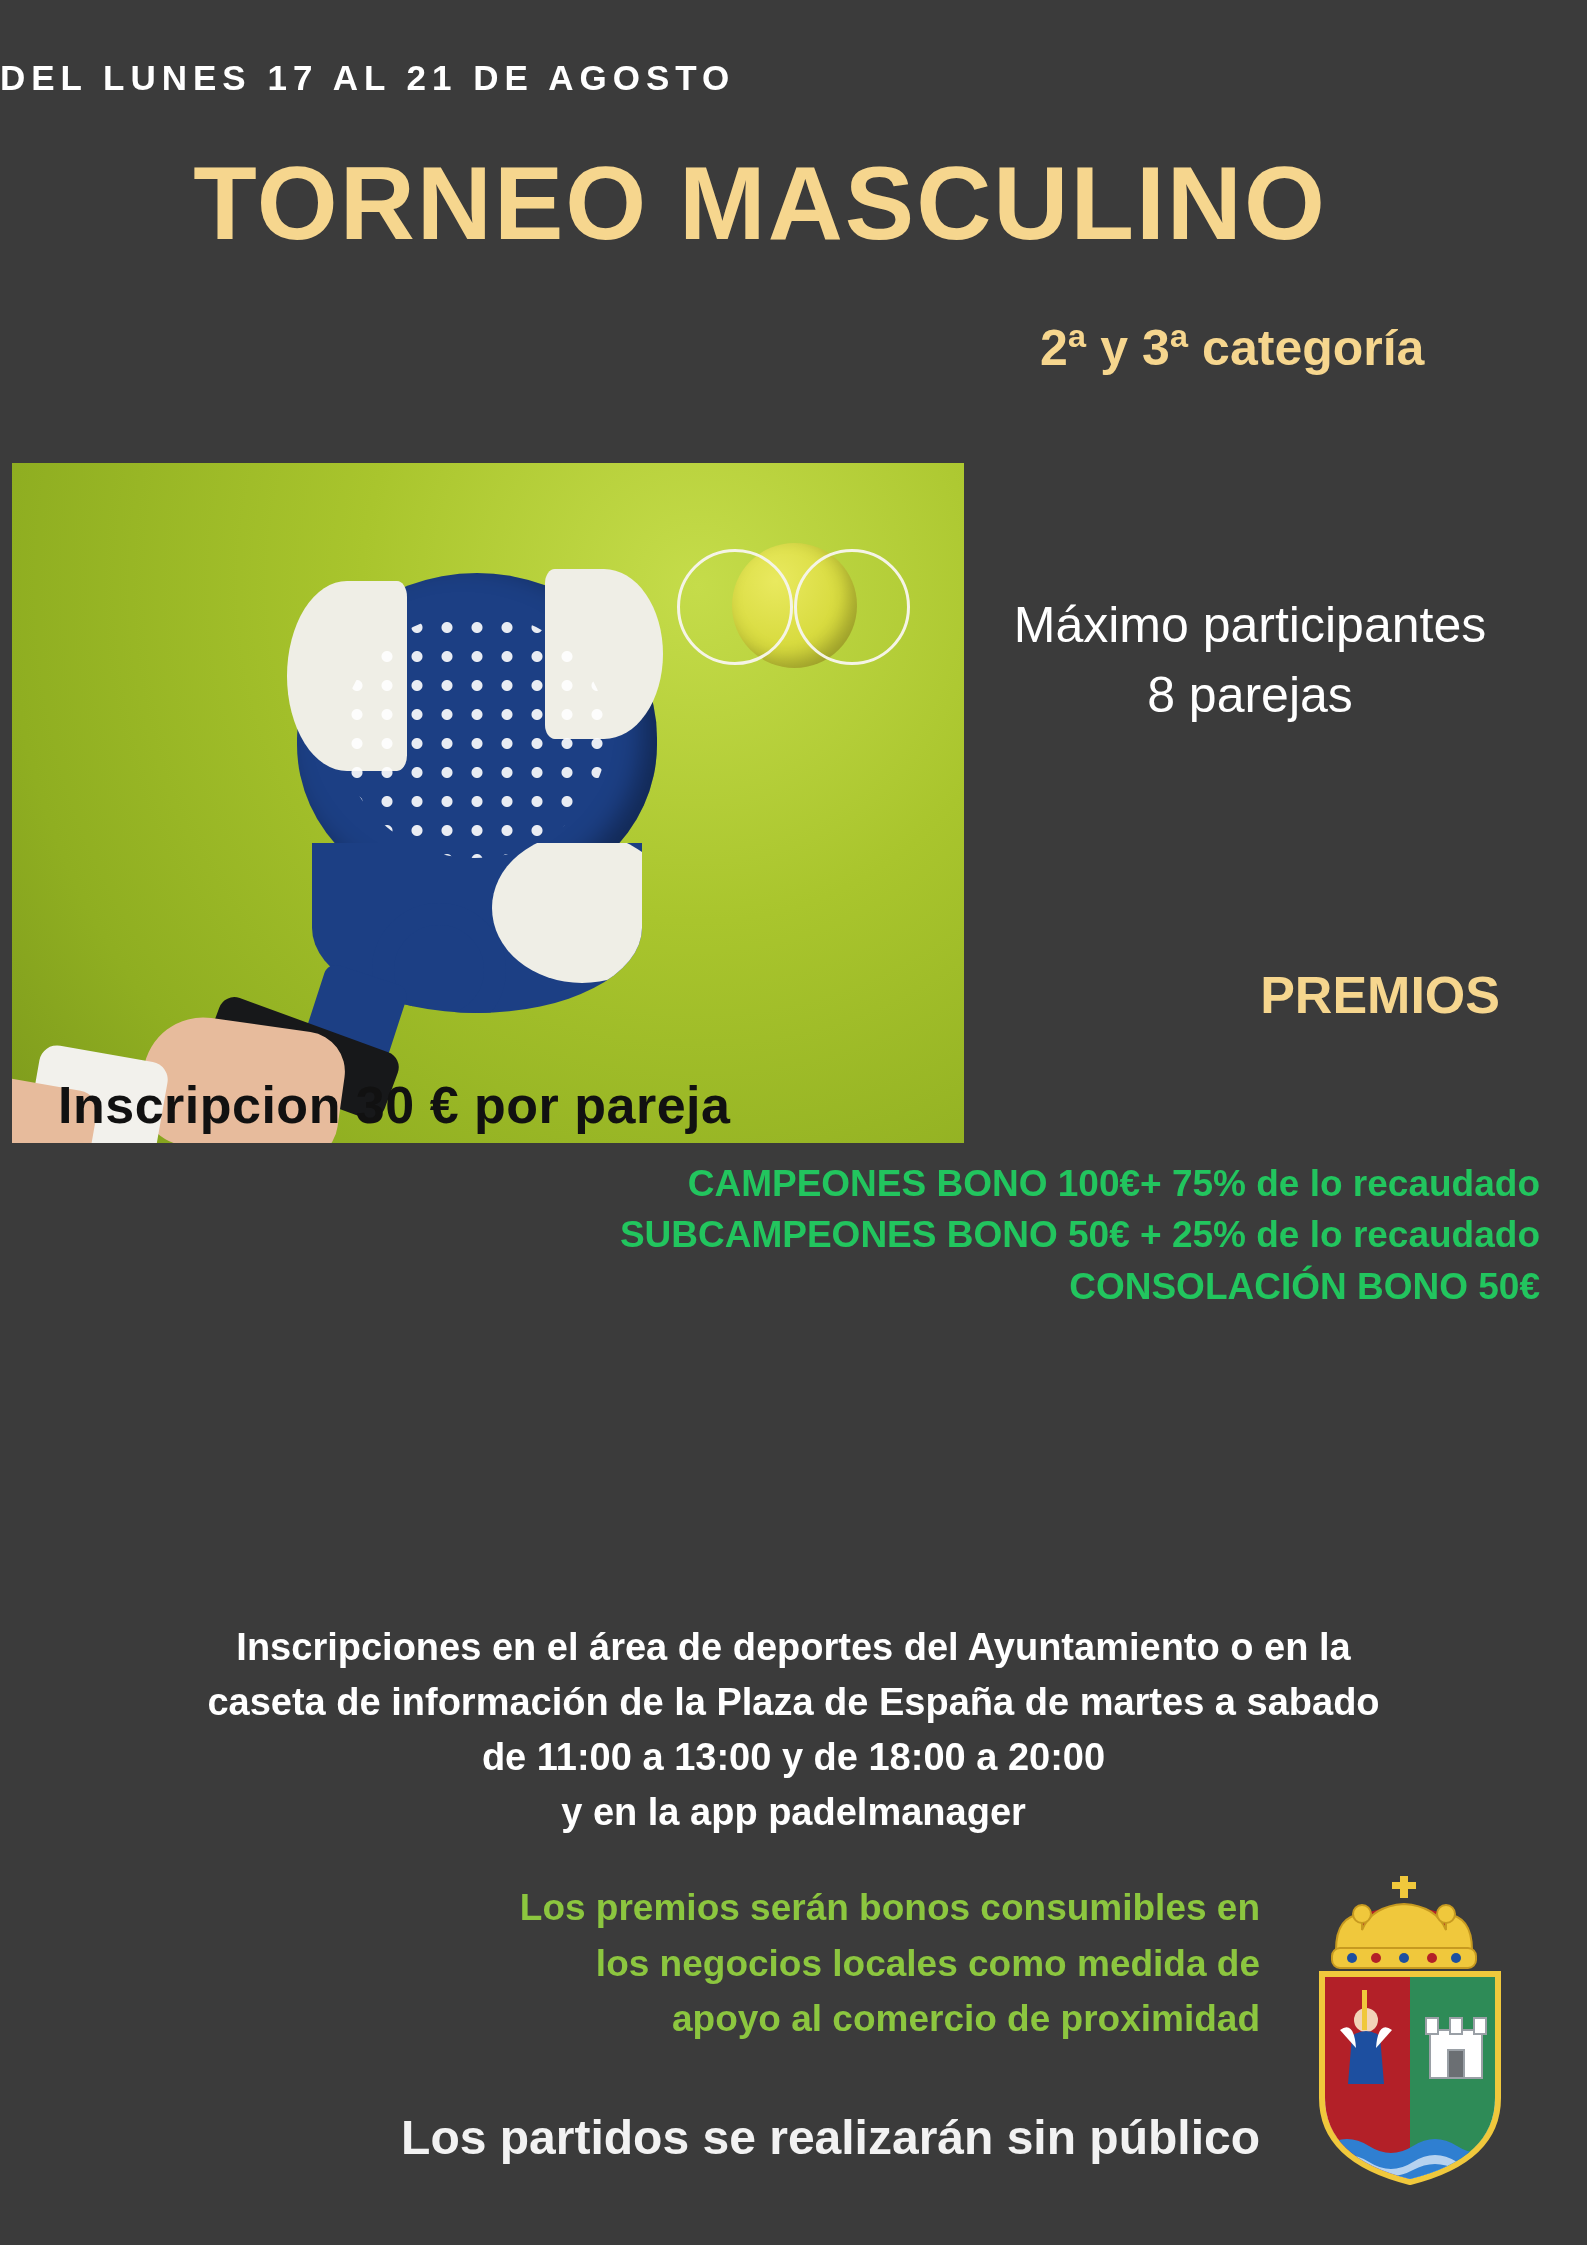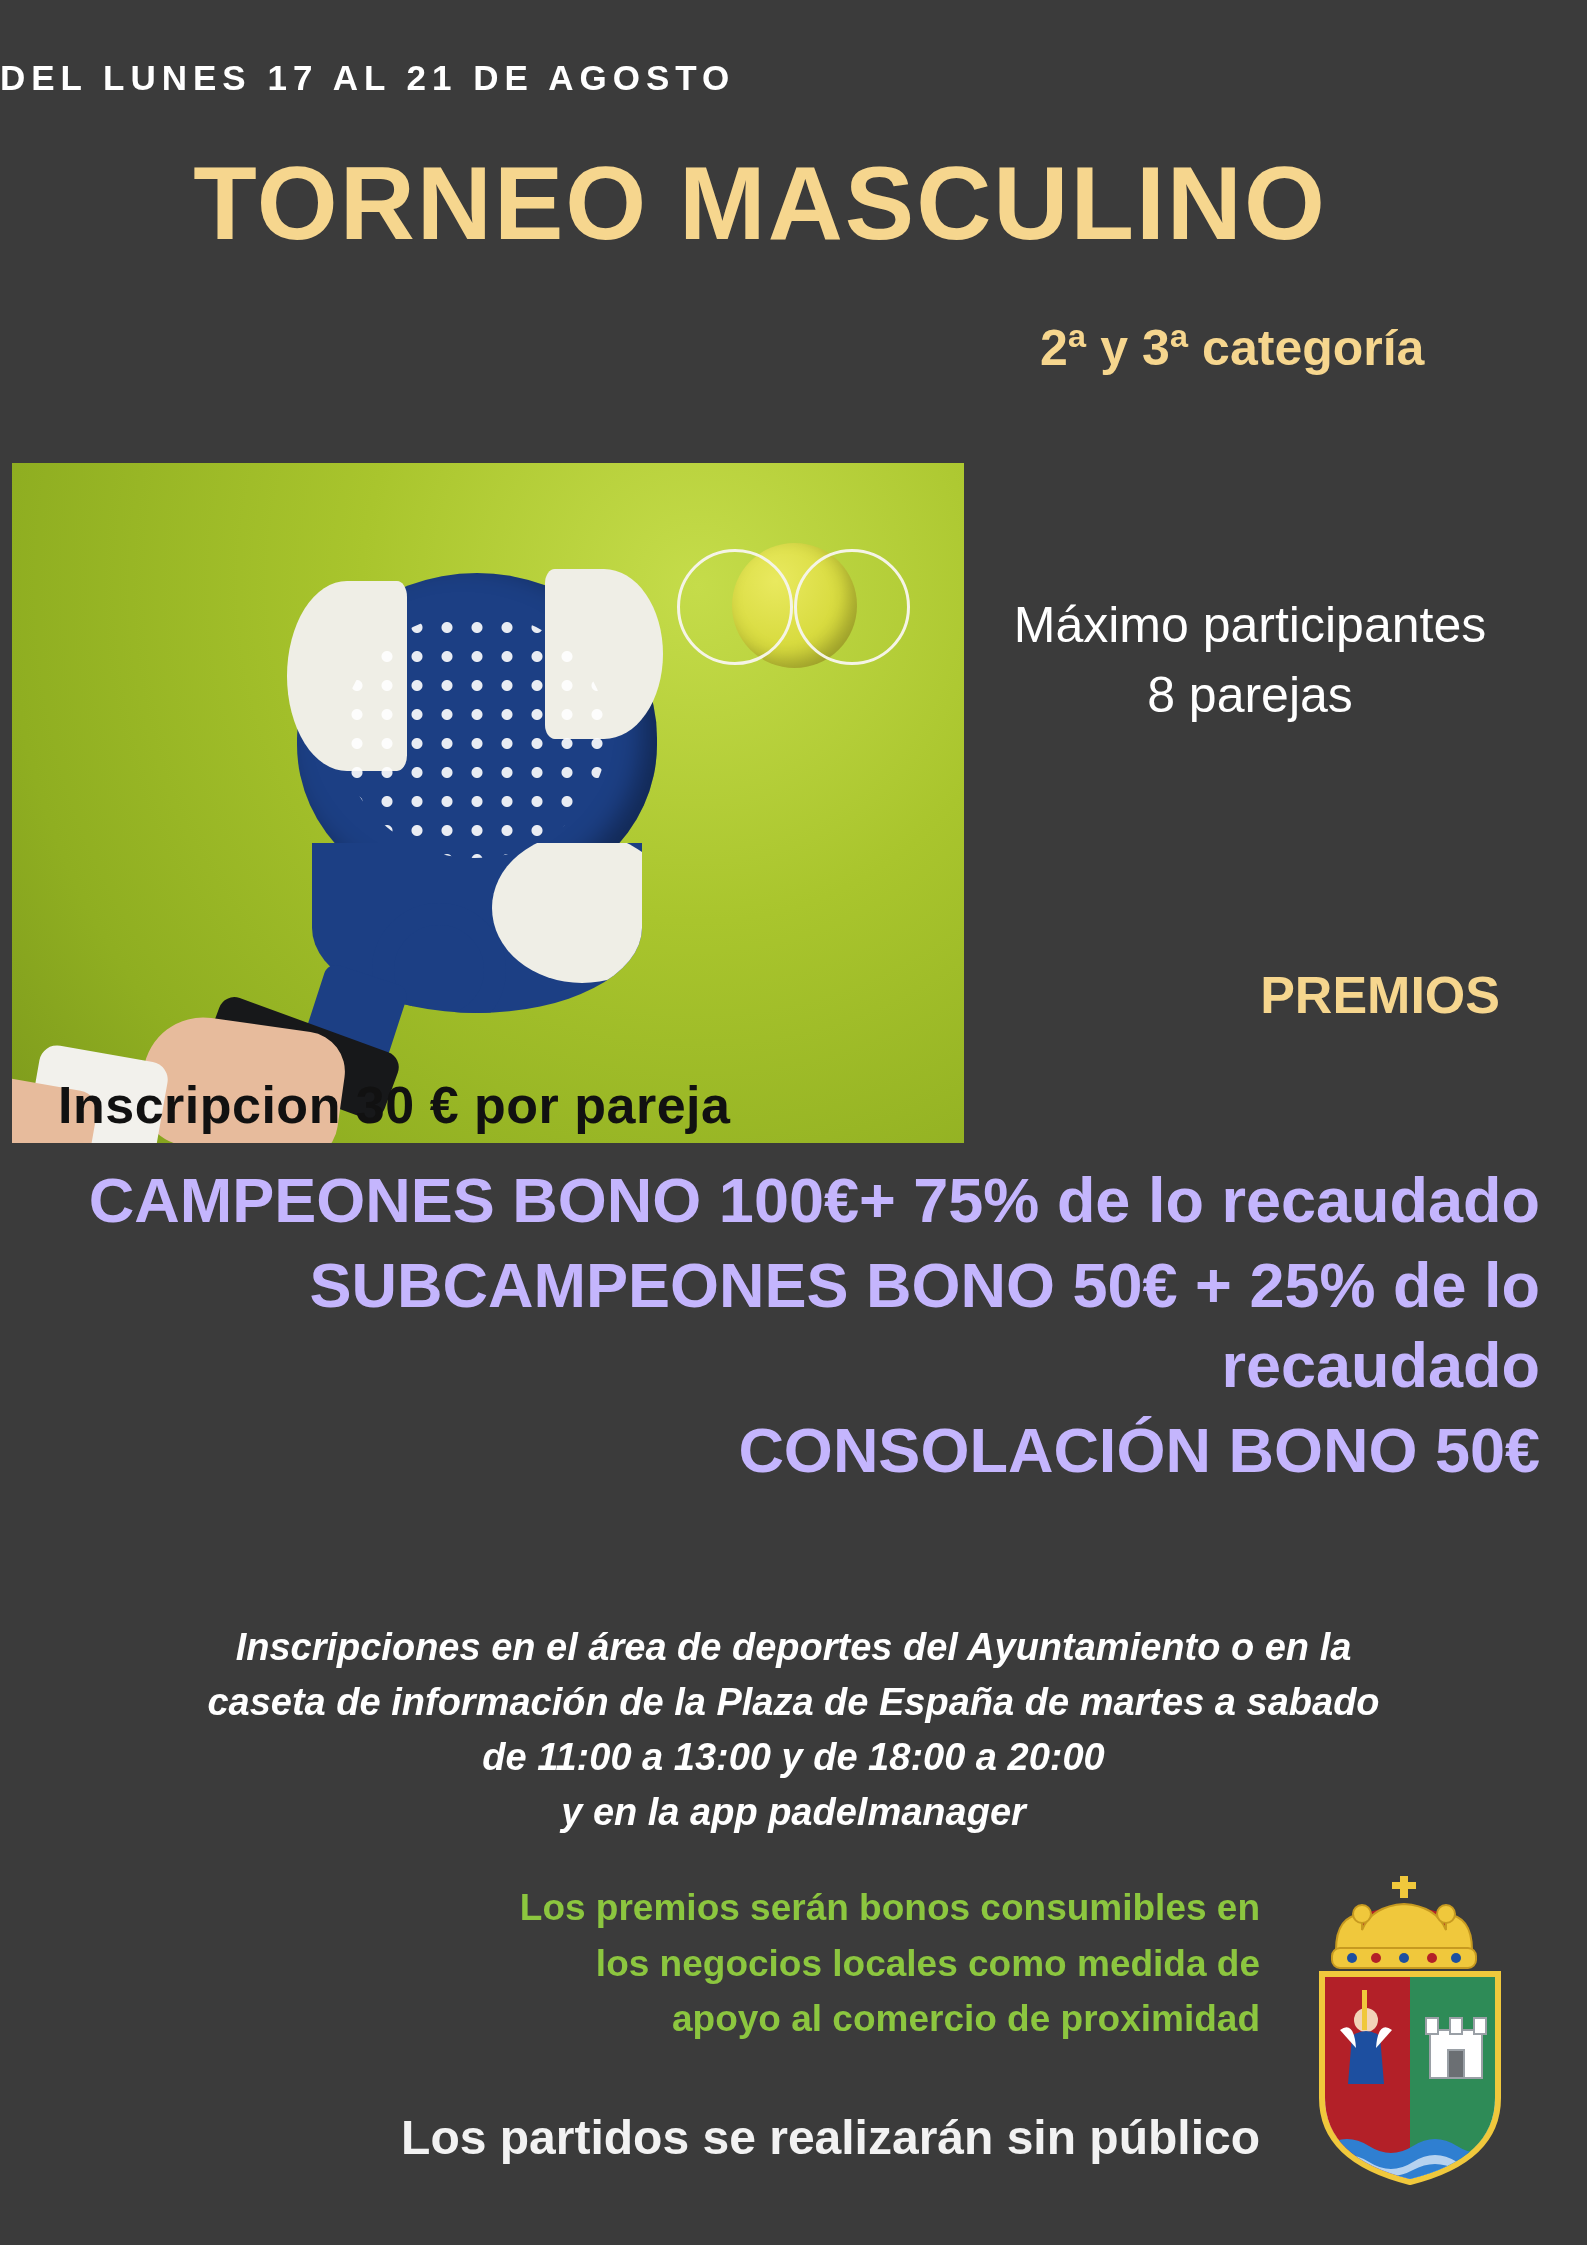--- a/index.html
+++ b/index.html
@@ -253,39 +253,38 @@
     color: #f6d68e;
   }
 
   
   .prizes {
     position: absolute;
     top: 1160px;
     left: 60px;
     width: 1480px;
     text-align: right;
-    color: #c4b5fd;
-    font-size: 63px;
+    color: #22c55e;
+    font-size: 37px;
     font-weight: bold;
     line-height: 1.28;
   }
   .prizes .row { margin-bottom: 4px; }
 
   
   .info {
     position: absolute;
     top: 1620px;
     left: 20px;
     width: 1547px;
     text-align: center;
     color: #ffffff;
     font-size: 38px;
     line-height: 1.45;
     font-weight: bold;
-    font-style: italic;
   }
   .green-note {
     position: absolute;
     top: 1880px;
     left: 150px;
     width: 1110px;
     text-align: right;
     color: #8cc63f;
     font-size: 37px;
     line-height: 1.5;

